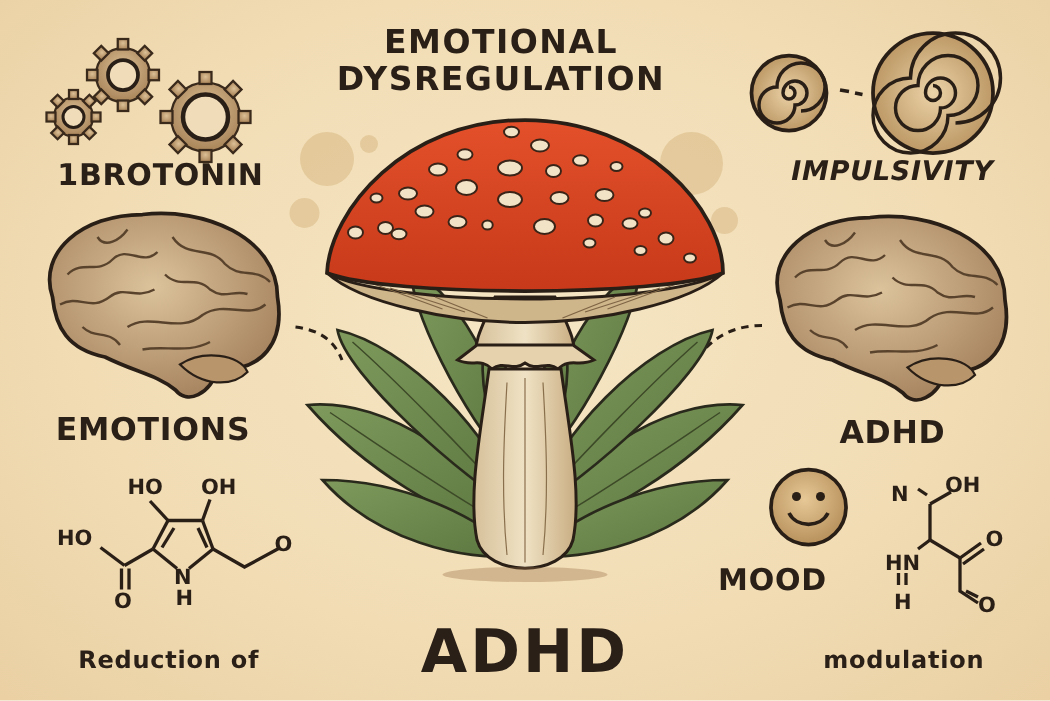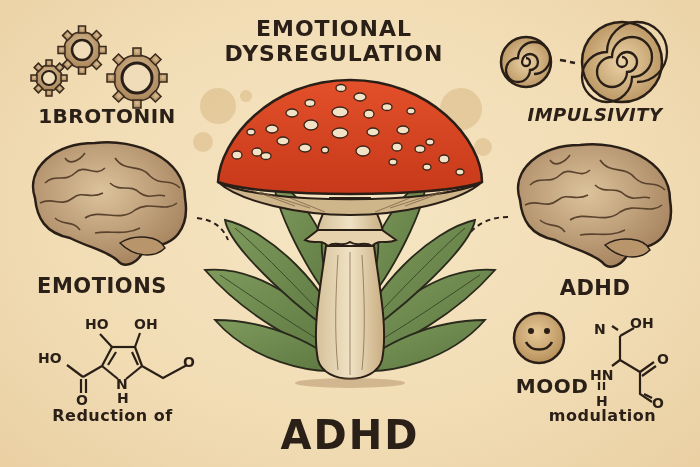--- a/index.html
+++ b/index.html
@@ -11,21 +11,21 @@
   }
   .abs { position:absolute; }
   .label {
     font-family: "DejaVu Sans", sans-serif;
     font-weight:bold; color:#2b2018; letter-spacing:0.5px;
     text-align:center; white-space:nowrap;
   }
   .title { font-size:22px; line-height:25px; letter-spacing:1px; }
   .big-label { font-size:21px; }
   .adhd-main { font-size:40px; letter-spacing:2px; }
-  .sub { font-size:16px; line-height:20px; font-weight:bold; white-space:normal; }
+  .sub { font-size:16px; line-height:20px; font-weight:bold; white-space:normal;margin-top:24px; }
   svg { position:absolute; overflow:visible; }
   .stain { position:absolute; border-radius:50%; background:rgba(210,175,120,0.45); }
 </style>
 </head>
 <body>
 
 <div class="stain" style="left:200px;top:88px;width:36px;height:36px;"></div>
 <div class="stain" style="left:240px;top:90px;width:12px;height:12px;"></div>
 <div class="stain" style="left:193px;top:132px;width:20px;height:20px;"></div>
 <div class="stain" style="left:440px;top:88px;width:42px;height:42px;"></div>
@@ -277,21 +277,21 @@
     <radialGradient id="smg" cx="45%" cy="40%" r="60%">
       <stop offset="0" stop-color="#e6c896"></stop>
         <stop offset="1" stop-color="#b8915c"></stop>
     </radialGradient>
   </defs>
   <circle cx="28" cy="28" r="25" fill="url(#smg)" stroke="#2a1f17" stroke-width="2.5"></circle>
   <circle cx="20" cy="21" r="3" fill="#2a1f17"></circle>
   <circle cx="36" cy="21" r="3" fill="#2a1f17"></circle>
   <path d="M15,32 C20,42 36,42 41,32" fill="none" stroke="#2a1f17" stroke-width="2.5"></path>
 </svg>
-<div class="abs label big-label" style="left:512px;top:374px;width:80px;font-size:20px;">MOOD</div>
+<div class="abs label big-label" style="left:475px;top:374px;width:80px;font-size:20px;">MOOD</div>
 
 <svg style="left:582px;top:308px;" width="110" height="100" viewBox="0 0 110 100">
   <g fill="none" stroke="#2a1f17" stroke-width="2.2">
     <path d="M38,28 L52,20"></path>
     <path d="M36,22 L30,18"></path>
     <path d="M38,28 L38,52"></path>
     <path d="M38,52 L30,58"></path>
     <path d="M38,52 L58,64"></path>
     <path d="M58,64 L72,54 M60,68 L74,58"></path>
     <path d="M58,64 L58,86 L70,94"></path>

